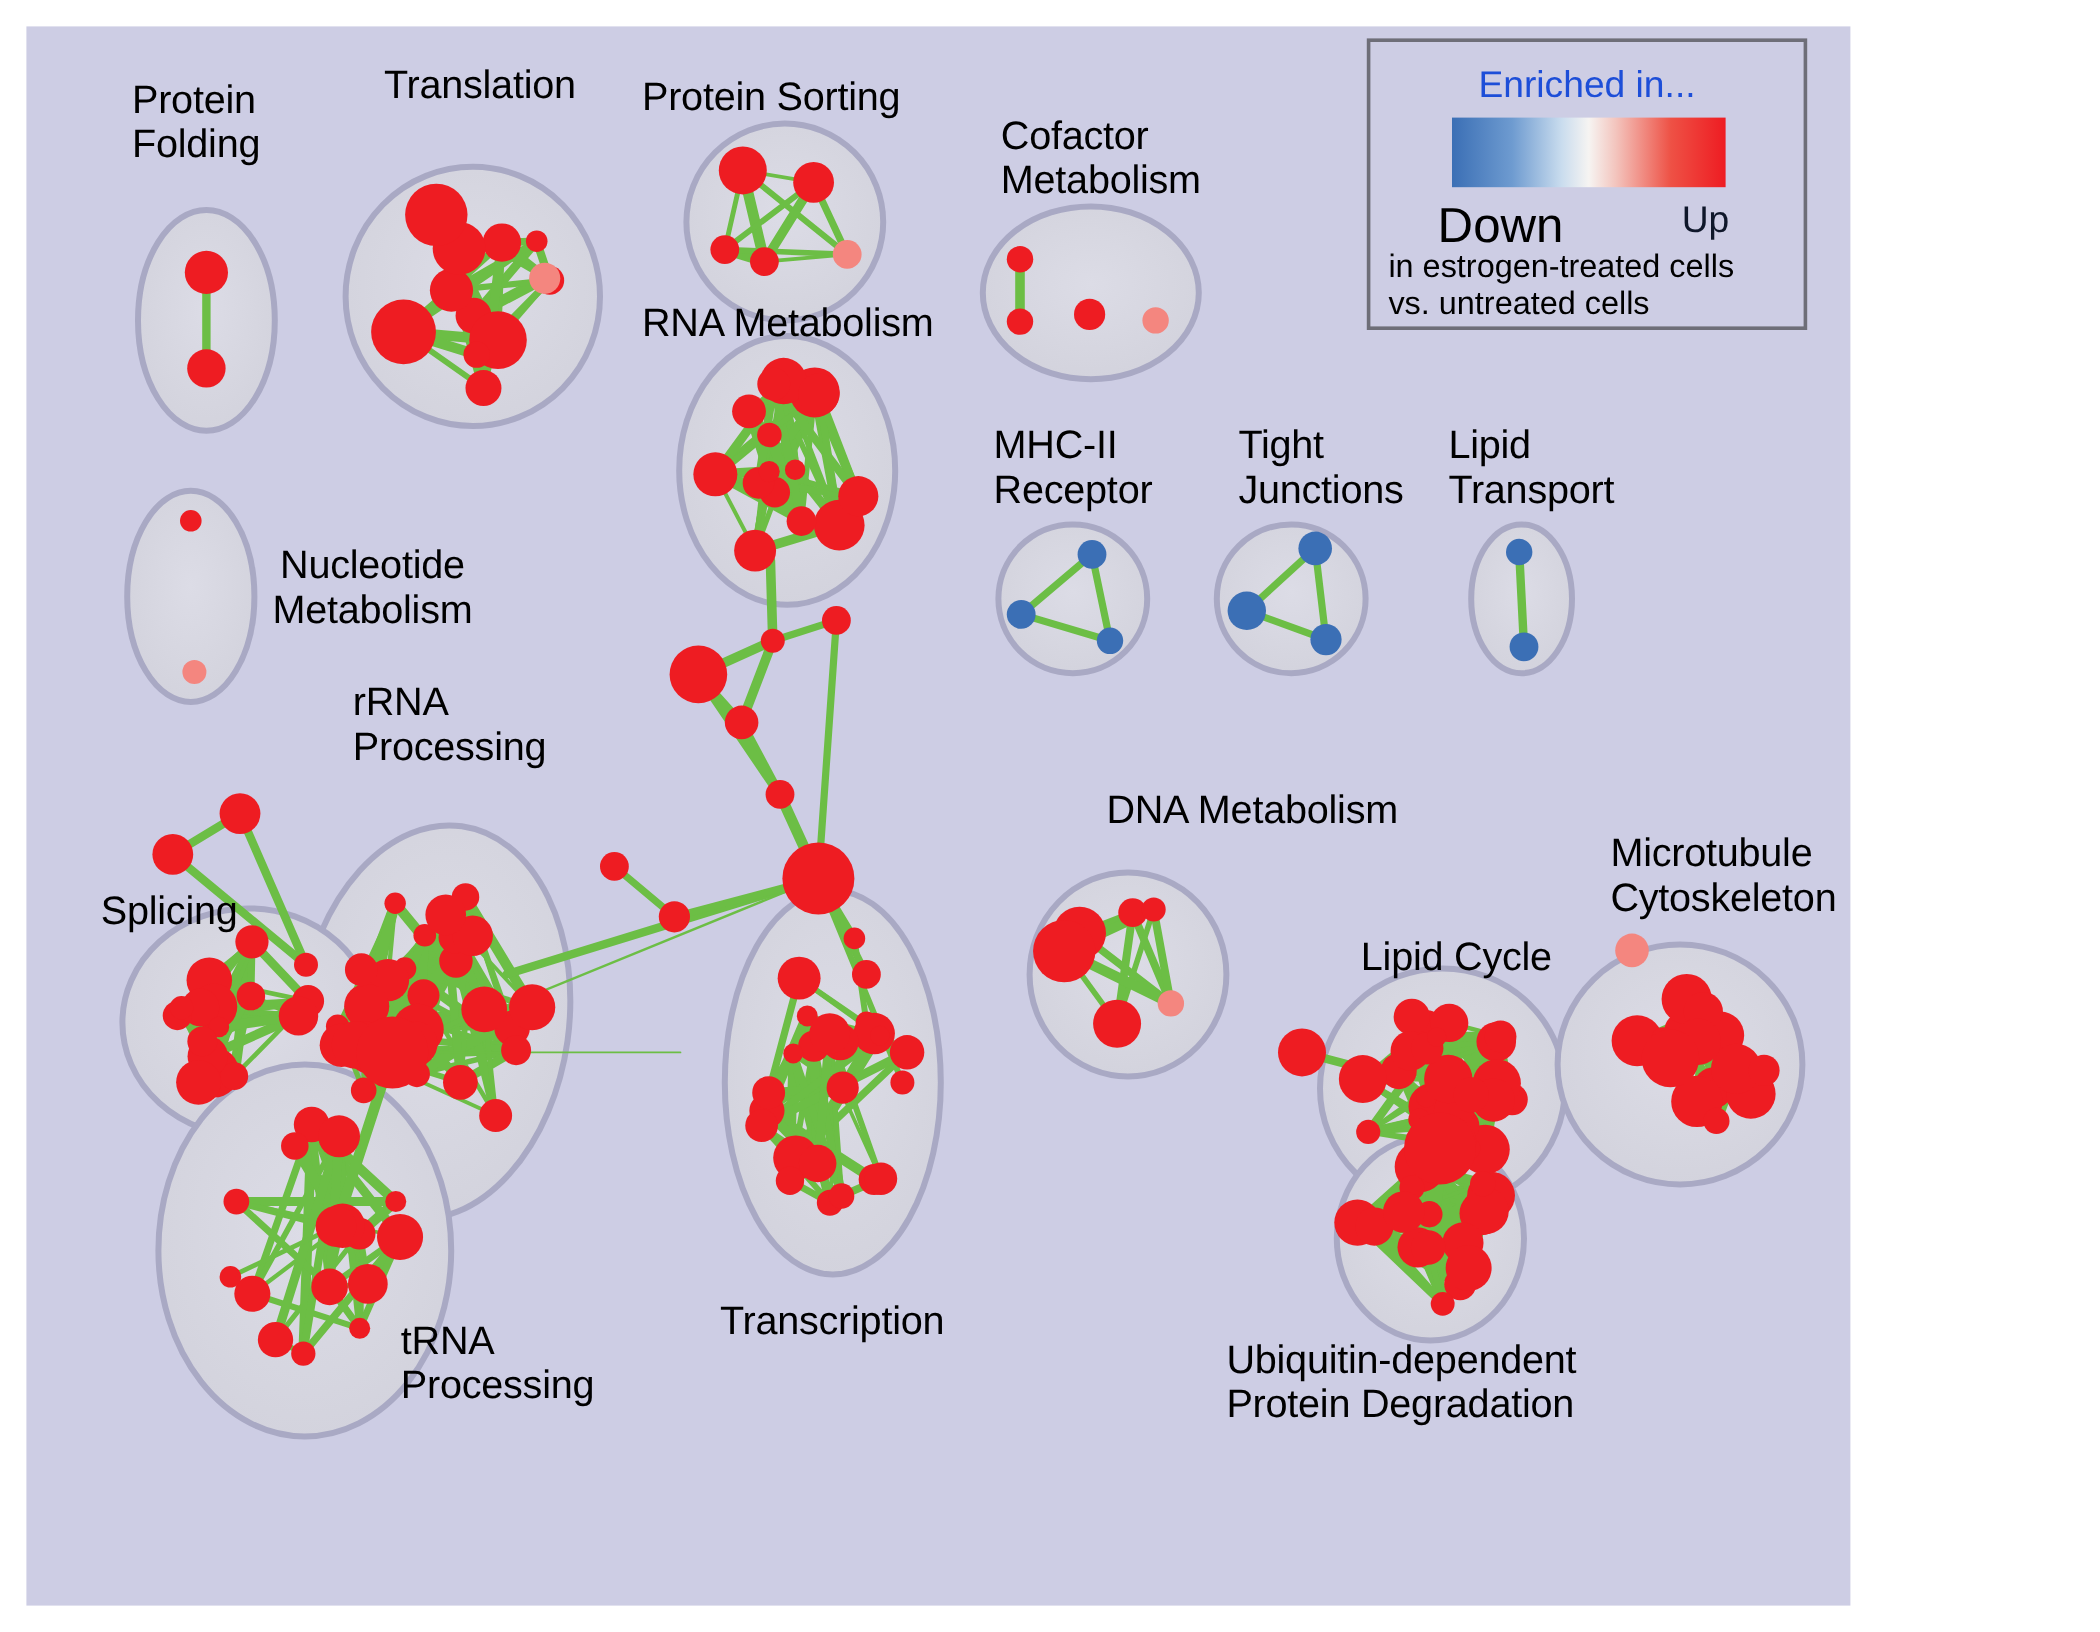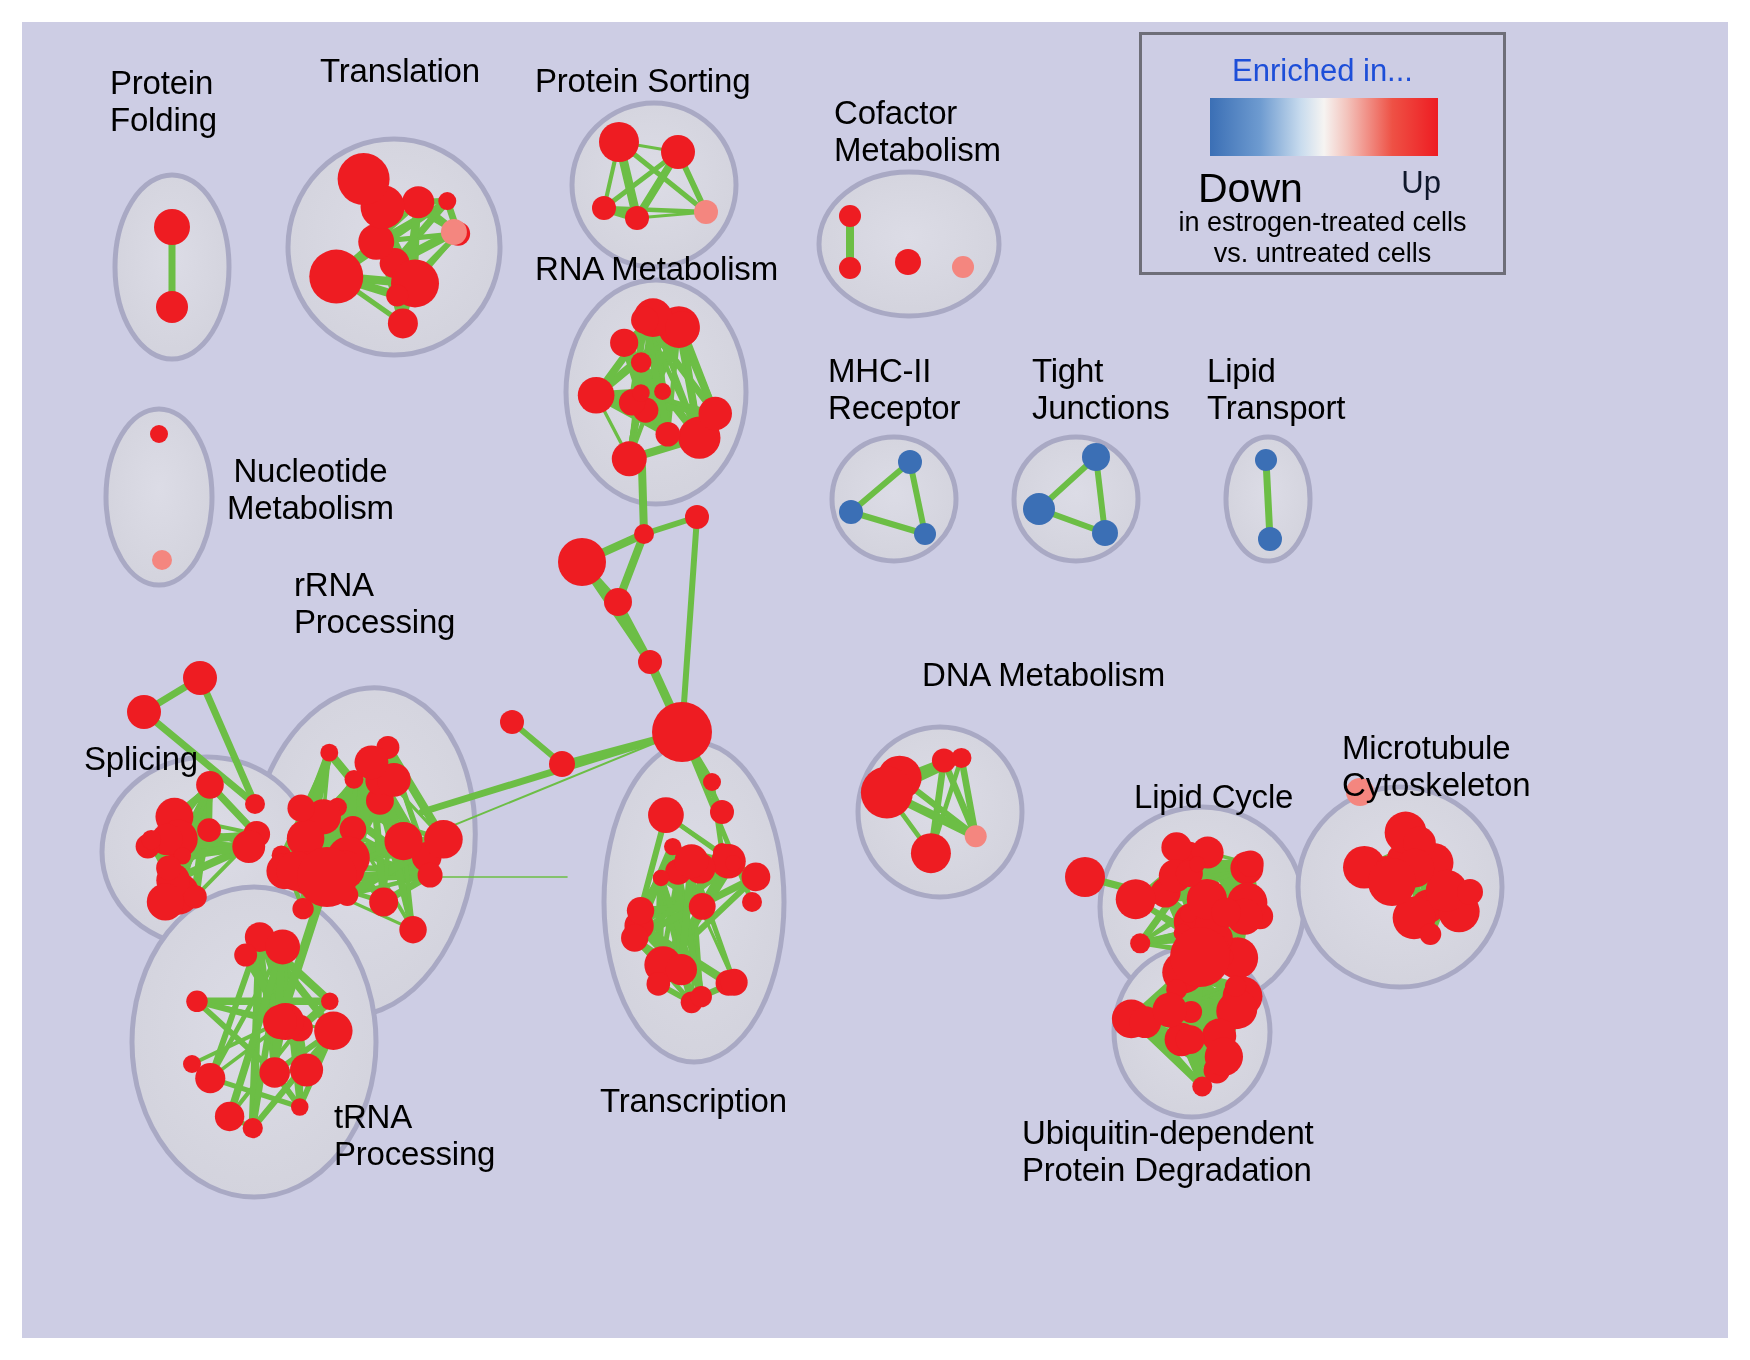--- a/index.html
+++ b/index.html
@@ -1,27 +1,27 @@
 <!DOCTYPE html>
 <html><head>
 <meta charset="utf-8">
 <style>
   html,body{margin:0;padding:0;background:#ffffff;}
   body{font-family:"Liberation Sans", sans-serif;}
-  #stage{position:relative;width:1750px;height:1360px;background:#ffffff;overflow:hidden;}
+  #stage{position:relative;width:1542px;height:1360px;background:#ffffff;overflow:hidden;}
   #canvas{position:absolute;left:22px;top:22px;width:1706px;height:1316px;background:#cdcde4;}
   svg#net{position:absolute;left:0;top:0;width:1706px;height:1316px;display:block;}
   .clabel{position:absolute;color:#000;font-size:33px;line-height:37px;font-family:"Liberation Sans", sans-serif;white-space:pre;letter-spacing:-0.2px;}
   #legend{position:absolute;left:1117px;top:10px;width:367px;height:243px;background:#cdcde4;border:3px solid #6e6e78;box-sizing:border-box;}
   #legend .lt{position:absolute;left:0;right:0;top:18px;text-align:center;font-size:31px;color:#1d4ed8;}
   #gradbar{position:absolute;left:68px;top:63px;width:228px;height:58px;
     background:linear-gradient(to right,#3b6fb5 0%,#6e9bd0 22%,#c9dcee 40%,#f6f4f2 50%,#f3c4bd 60%,#ee5145 80%,#ee1c22 100%);}
   #legend .ldn{position:absolute;left:56px;top:130px;font-size:41px;color:#000;}
   #legend .lup{position:absolute;right:62px;top:130px;font-size:31px;color:#0f172a;}
-  #legend .lsub{position:absolute;left:0;right:0;top:172px;text-align:center;font-size:27px;line-height:31px;color:#000;}
+  #legend .lsub{position:absolute;left:0;right:0;top:172px;font-size:27px;line-height:31px;color:#000;padding-left:15px;}
 </style>
 </head>
 <body>
 
 <div id="stage">
   <div id="canvas">
 
     <svg id="net" viewBox="0 0 1706 1316">
       <defs>
         <radialGradient id="blobg" cx="50%" cy="45%" r="62%">
@@ -969,21 +969,21 @@
         <div class="clabel" style="left: 1185px; top: 330px;">Lipid
 Transport</div>
         <div class="clabel" style="left: 272px; top: 544px;">rRNA
 Processing</div>
         <div class="clabel" style="left: 62px; top: 718px;">Splicing</div>
         <div class="clabel" style="left: 312px; top: 1076px;">tRNA
 Processing</div>
         <div class="clabel" style="left: 578px; top: 1060px;">Transcription</div>
         <div class="clabel" style="left: 856px; top: 634px; margin-left: 44px;">DNA Metabolism</div>
         <div class="clabel" style="left: 1112px; top: 756px;">Lipid Cycle</div>
-        <div class="clabel" style="left: 1320px; top: 670px; margin-top: 37px;">Microtubule
+        <div class="clabel" style="left: 1320px; top: 670px;">Microtubule
 Cytoskeleton</div>
         <div class="clabel" style="left: 1000px; top: 1092px;">Ubiquitin-dependent
 Protein Degradation</div>
       </div>
 
     <div id="legend">
       <div class="lt">Enriched in...</div>
       <div id="gradbar"></div>
       <div class="ldn">Down</div>
       <div class="lup">Up</div>

